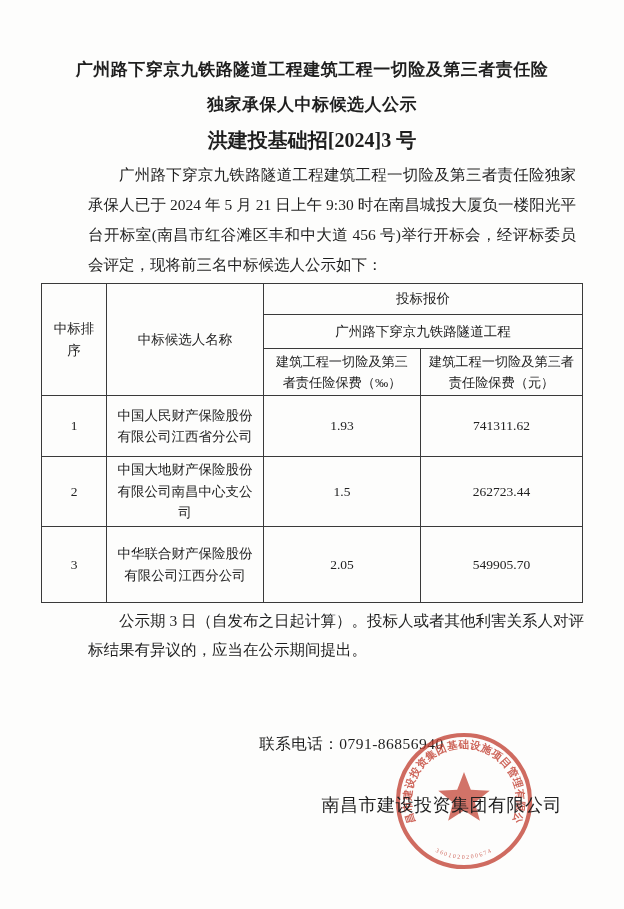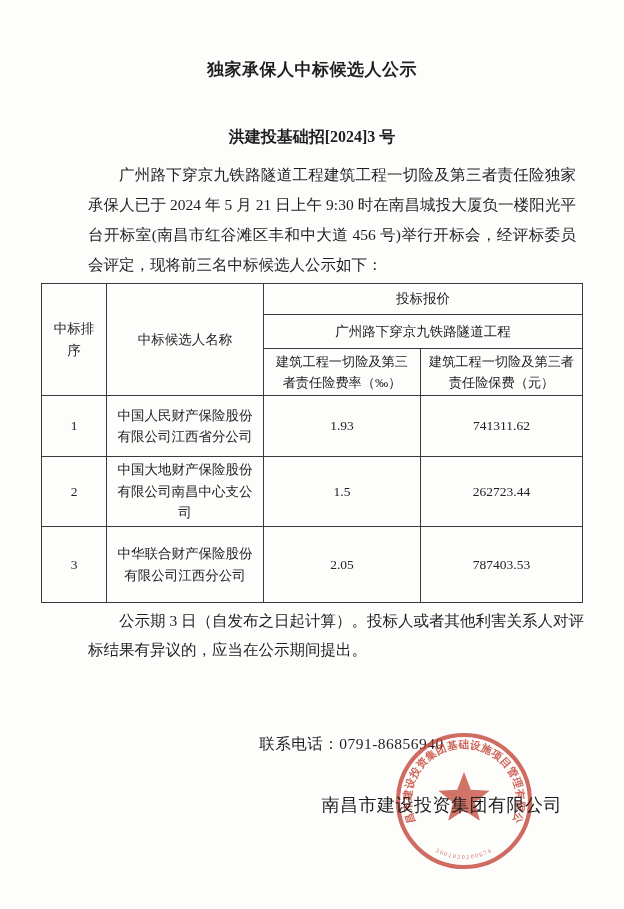--- a/index.html
+++ b/index.html
@@ -13,21 +13,21 @@
     overflow:hidden;
   }
   .title-block {
     position:absolute; top:52px; left:30px; right:30px;
     text-align:center; font-weight:bold;
     font-size:17px; line-height:35px;
     letter-spacing:0.5px;
   }
   .doc-number {
     position:absolute; top:127px; left:0; right:0;
-    text-align:center; font-weight:bold; font-size:16px;
+    text-align:center; font-weight:bold; font-size:20px;
   }
   .intro {
     position:absolute; top:152px; left:80px; right:40px;
     margin:8px; font-size:15.5px; line-height:30px;
     text-align:justify; text-indent:2em;
   }
   table.bid-table {
     position:absolute; top:283px; left:41px;
     width:541px; border-collapse:collapse; table-layout:fixed;
     text-align:center; color:#222;
@@ -70,20 +70,21 @@
   }
   .signature-company { font-size:18px; letter-spacing:0.5px; }
   .signature-date { margin-top:8px; font-size:16.5px; letter-spacing:1.5px; }
 </style>
 </head>
 <body>
 
 <div class="page">
 
   <div class="title-block">
+    <div>广州路下穿京九铁路隧道工程建筑工程一切险及第三者责任险</div>
     <div>独家承保人中标候选人公示</div>
   </div>
 
   <div class="doc-number">洪建投基础招[2024]3 号</div>
 
   <p class="intro">广州路下穿京九铁路隧道工程建筑工程一切险及第三者责任险独家承保人已于 2024 年 5 月 21 日上午 9:30 时在南昌城投大厦负一楼阳光平台开标室(南昌市红谷滩区丰和中大道 456 号)举行开标会，经评标委员会评定，现将前三名中标候选人公示如下：</p>
 
   <table class="bid-table">
     <colgroup>
       <col style="width:65px">
@@ -94,40 +95,40 @@
     <tbody>
       <tr class="h1">
         <td rowspan="3">中标排序</td>
         <td rowspan="3">中标候选人名称</td>
         <td colspan="2">投标报价</td>
       </tr>
       <tr class="h2">
         <td colspan="2">广州路下穿京九铁路隧道工程</td>
       </tr>
       <tr class="h3">
-        <td>建筑工程一切险及第三者责任险费率（‰）</td>
+        <td>建筑工程一切险及第三者责任险保费（‰）</td>
         <td>建筑工程一切险及第三者责任险保费（元）</td>
       </tr>
       <tr class="r1">
         <td class="num">1</td>
         <td>中国人民财产保险股份有限公司江西省分公司</td>
         <td class="num">1.93</td>
         <td class="num">741311.62</td>
       </tr>
       <tr class="r2">
         <td class="num">2</td>
         <td>中国大地财产保险股份有限公司南昌中心支公司</td>
         <td class="num">1.5</td>
         <td class="num">262723.44</td>
       </tr>
       <tr class="r3">
         <td class="num">3</td>
         <td>中华联合财产保险股份有限公司江西分公司</td>
         <td class="num">2.05</td>
-        <td class="num">787403.53</td>
+        <td class="num">549905.70</td>
       </tr>
     </tbody>
   </table>
 
   <p class="notice">公示期 3 日（自发布之日起计算）。投标人或者其他利害关系人对评标结果有异议的，应当在公示期间提出。</p>
   <p class="phone">联系电话：0791-86856940</p>
 
   <svg class="seal" viewBox="0 0 144 144" xmlns="http://www.w3.org/2000/svg">
     <defs>
       <path id="ringPath" d="M 23.6,93.6 A 53,53 0 1 1 120.4,93.6" fill="none"></path>

